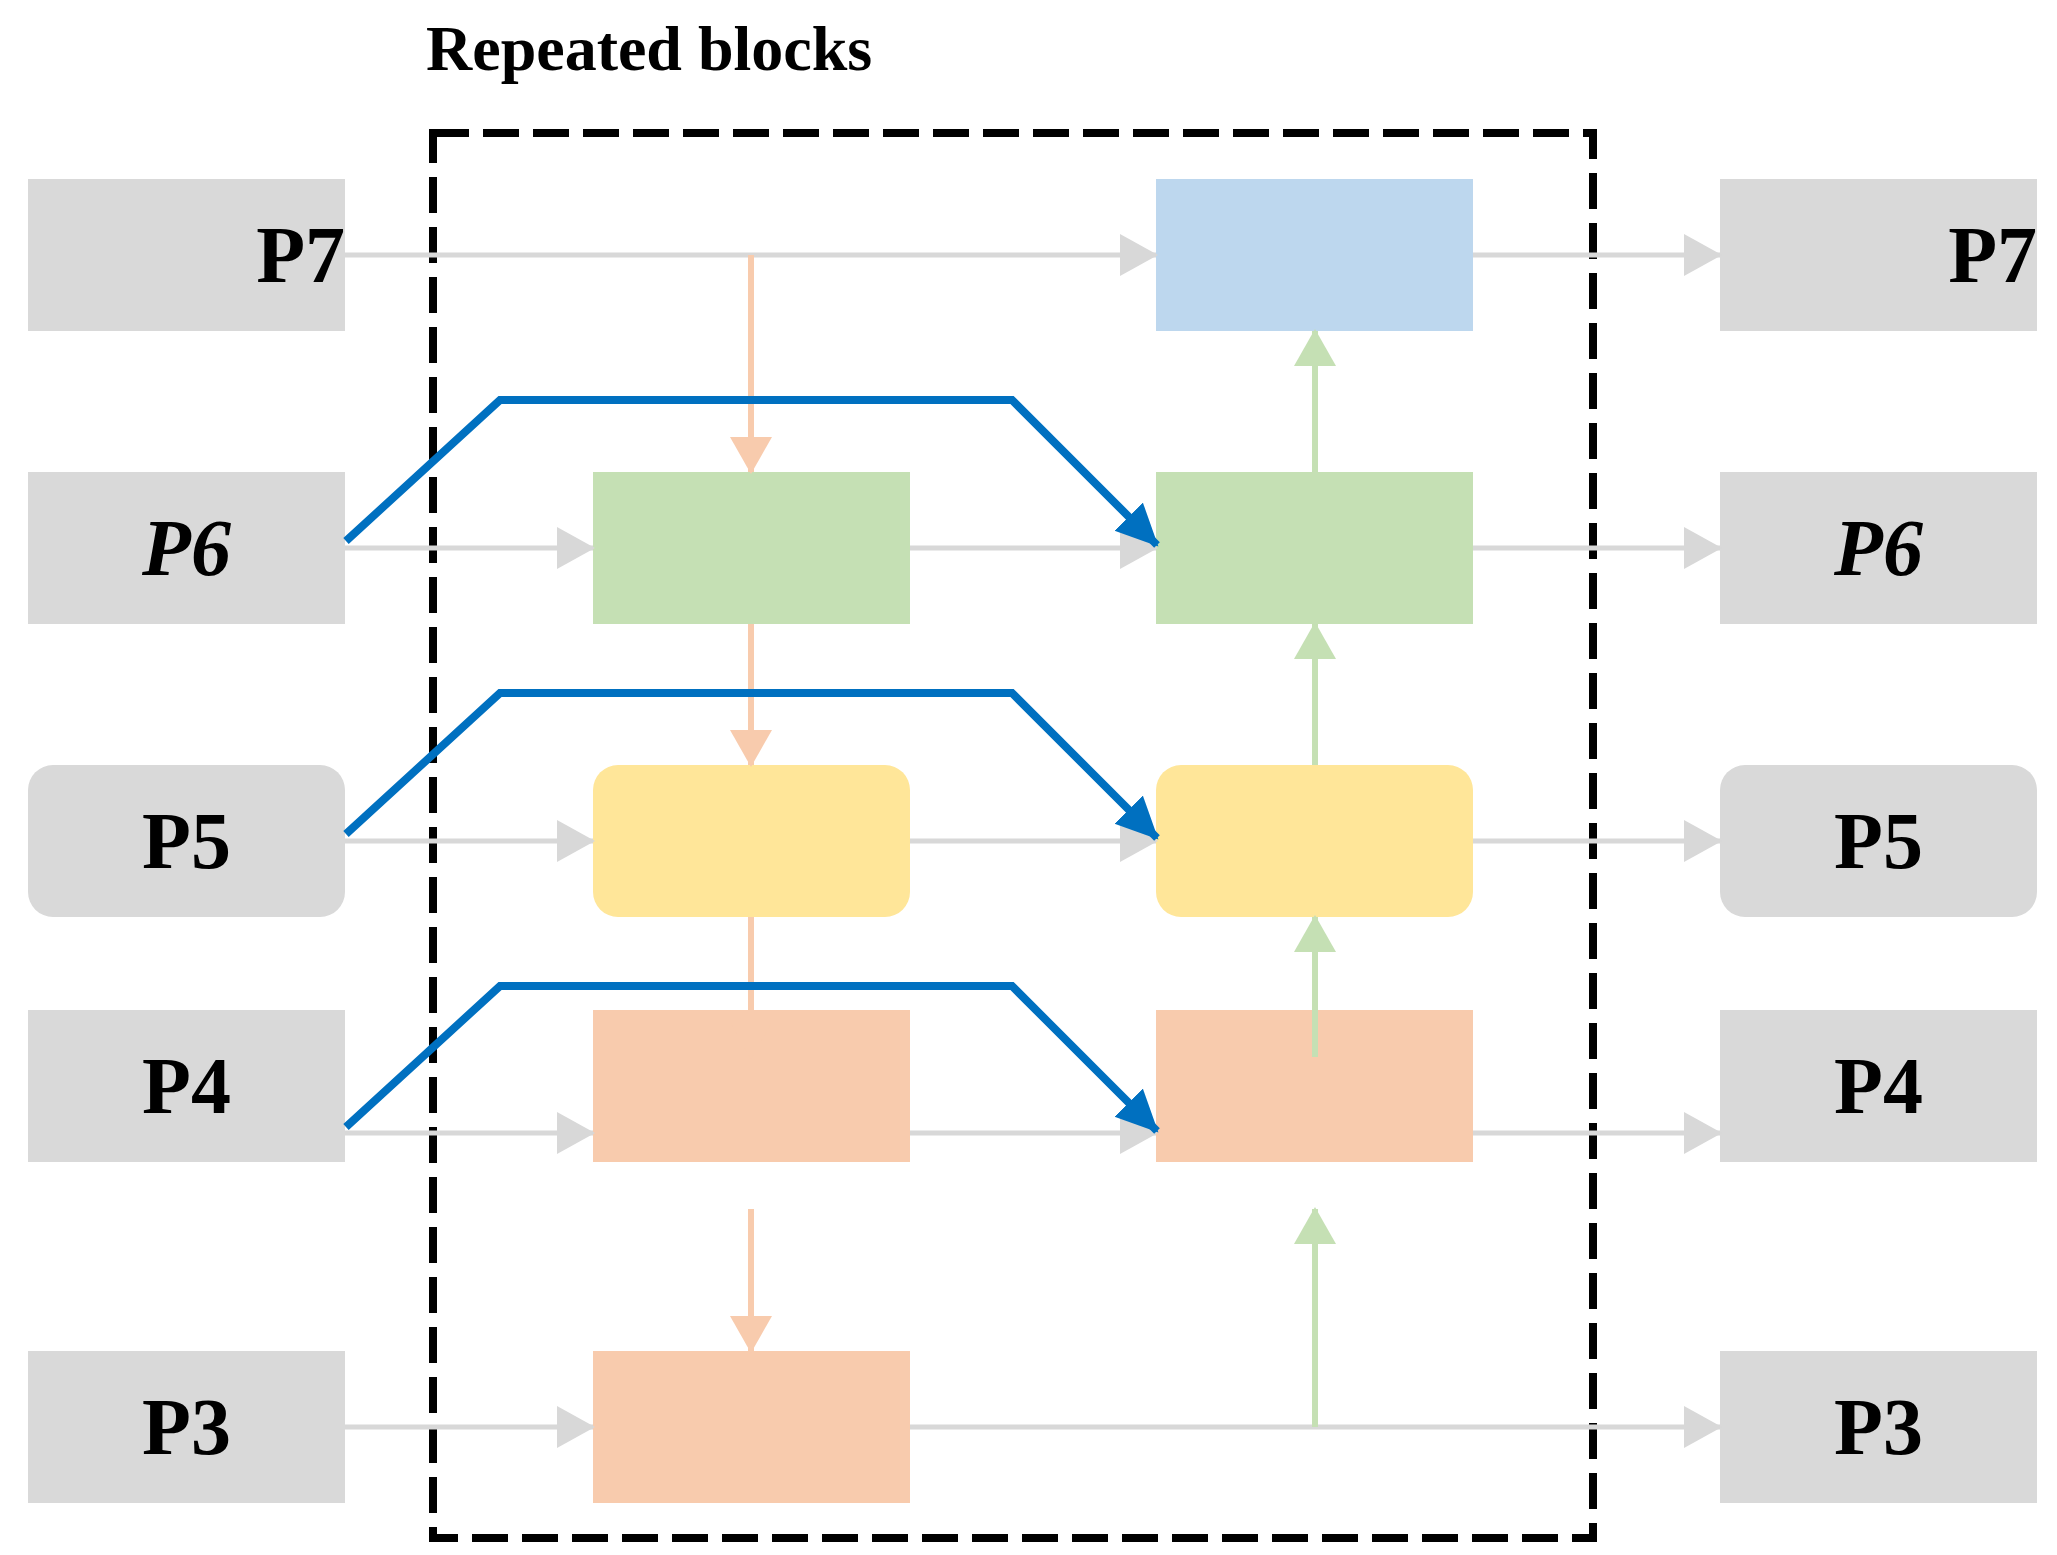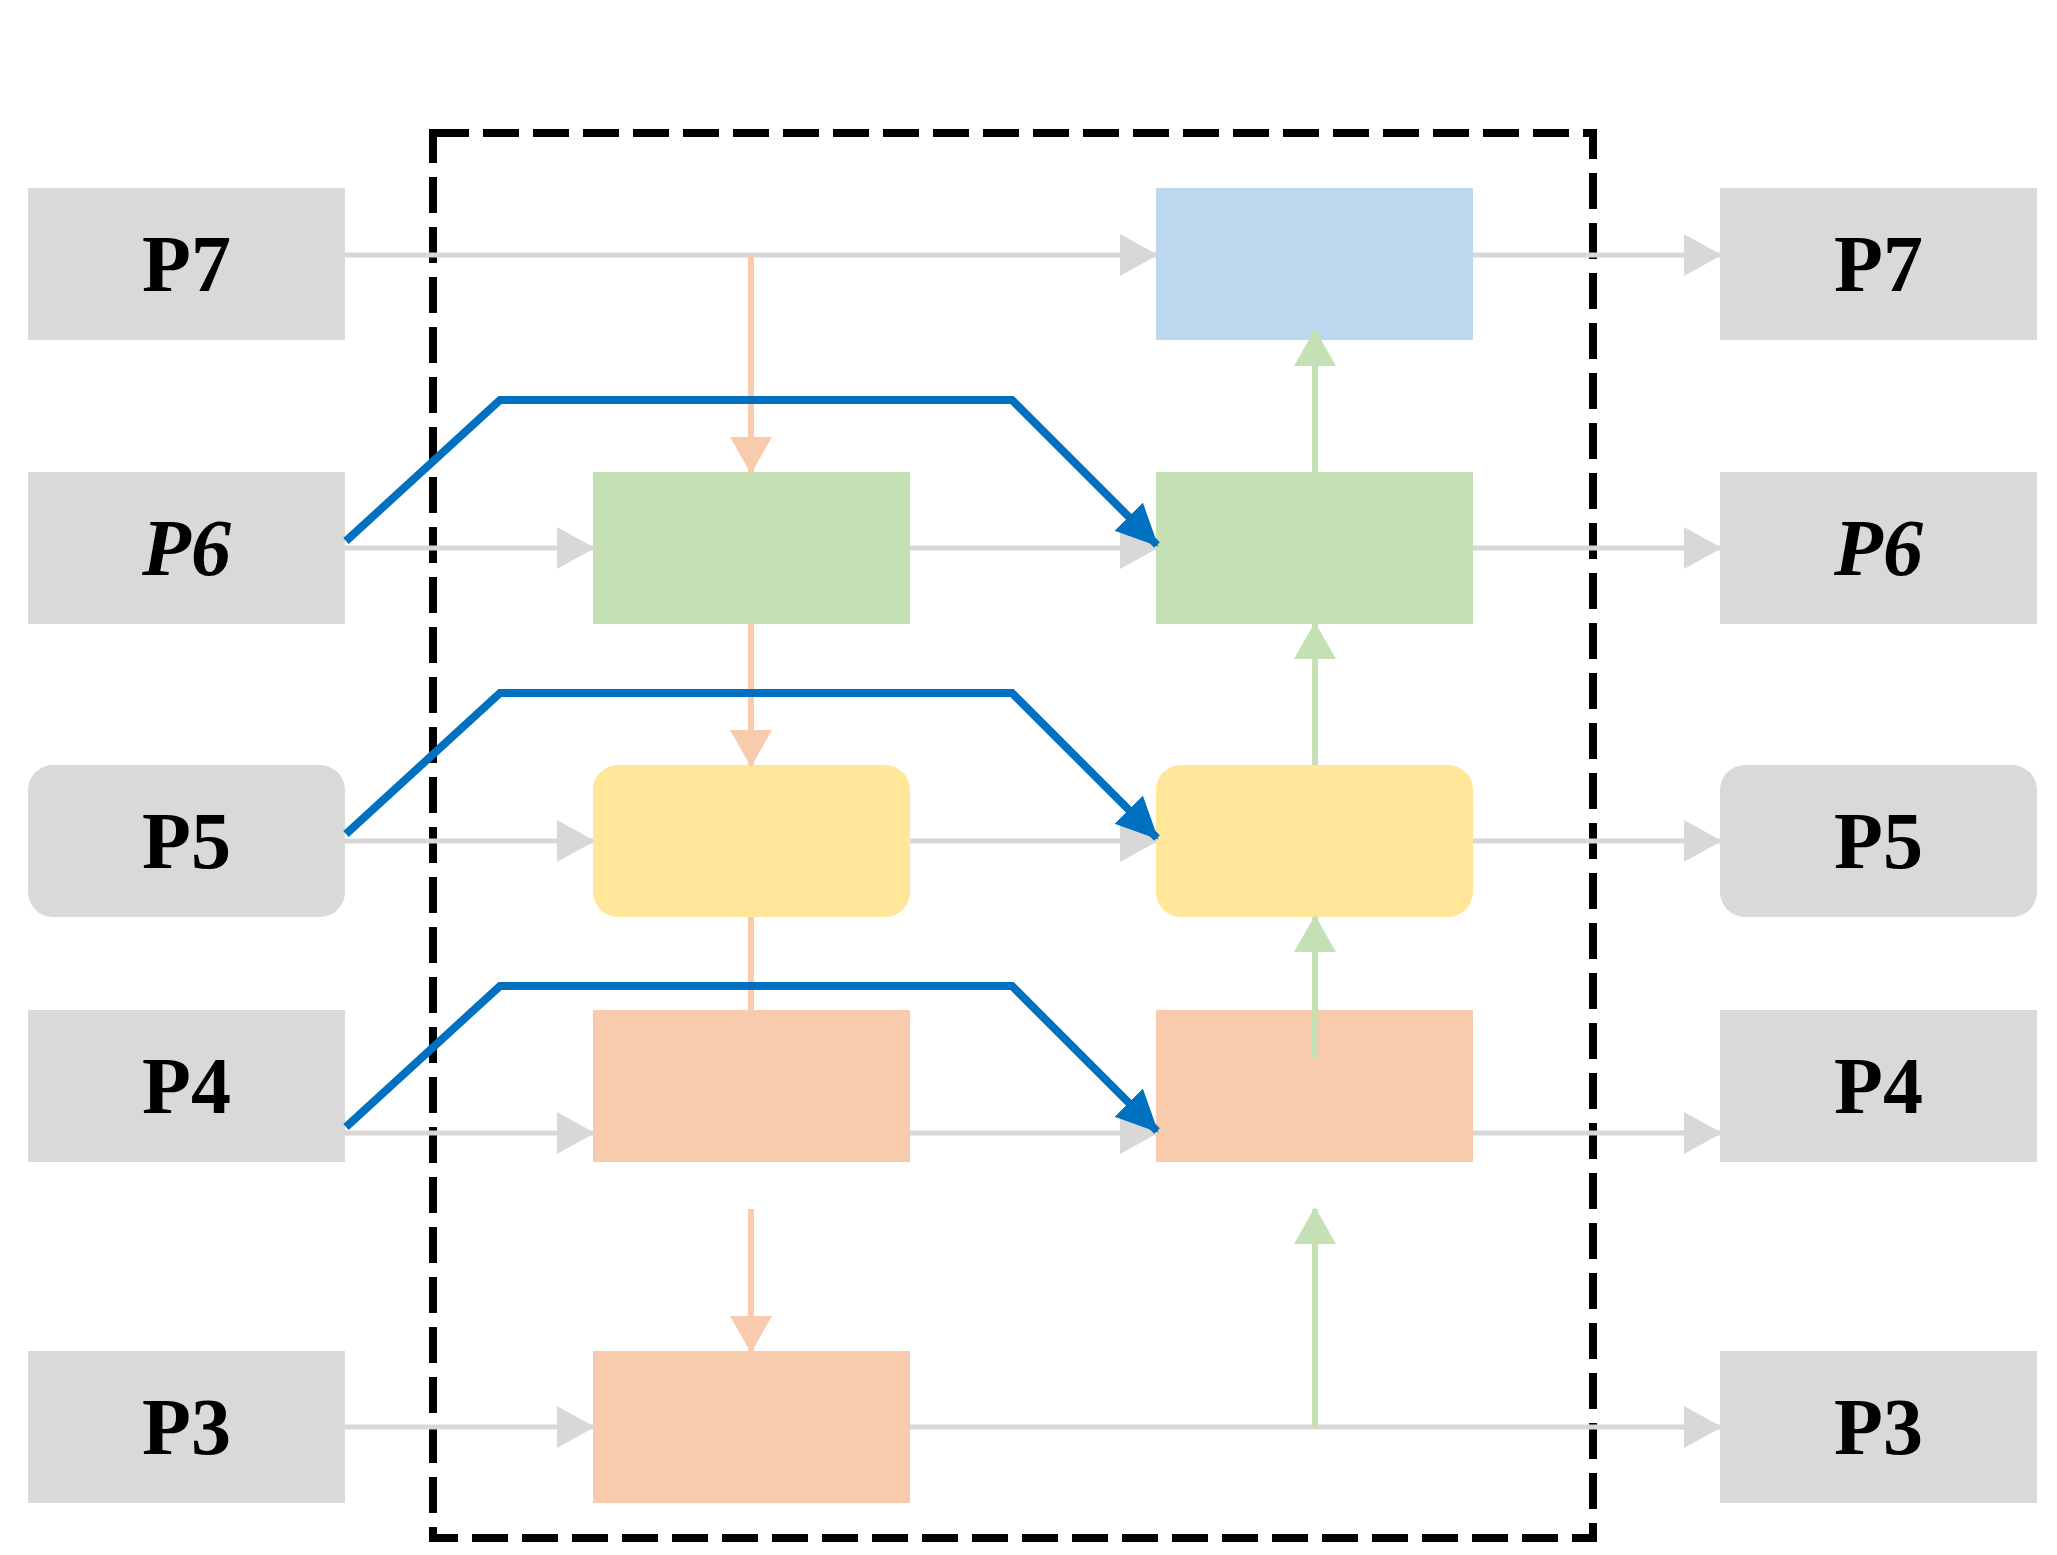--- a/index.html
+++ b/index.html
@@ -36,21 +36,21 @@
   .ngreen { background: var(--color-node-green, #c5e0b4); }
   .nyellow{ background: var(--color-node-yellow,#ffe699); }
   .norange{ background: var(--color-node-orange,#f8cbad); }
 
   
   .col-left  { left: 28px; }
   .col-ml    { left: 593px; }
   .col-mr    { left: 1156px; }
   .col-right { left: 1720px; }
   
-  .row-p7 { top: 188px; }
+  .row-p7 { top: 179px; justify-content: flex-end; }
   .row-p6 { top: 472px; font-style: italic; }
   .row-p5 { top: 765px; border-radius: 25px; }
   .row-p4 { top: 1010px; }
   .row-p3 { top: 1351px; justify-content: center; }
 
   svg#wires {
     position: absolute;
     left: 0; top: 0;
     pointer-events: none;
   }
@@ -68,20 +68,21 @@
   .mh-gray   { fill: var(--color-edge-gray, #d8d8d8); }
   .mh-orange { fill: var(--color-edge-top-down, #f8cbad); }
   .mh-green  { fill: var(--color-edge-bottom-up, #c5e0b4); }
   .mh-blue   { fill: var(--color-edge-skip, #0070c0); }
 </style>
 </head>
 <body>
 
 <div id="stage">
 
+  <div id="diagram-title">Repeated blocks</div>
 
   <div class="pbox gray col-left row-p7">
     <span>P7</span>
   </div>
   <div class="pbox gray col-left row-p6">
     <span>P6</span>
   </div>
   <div class="pbox gray col-left row-p5">
     <span>P5</span>
   </div>

